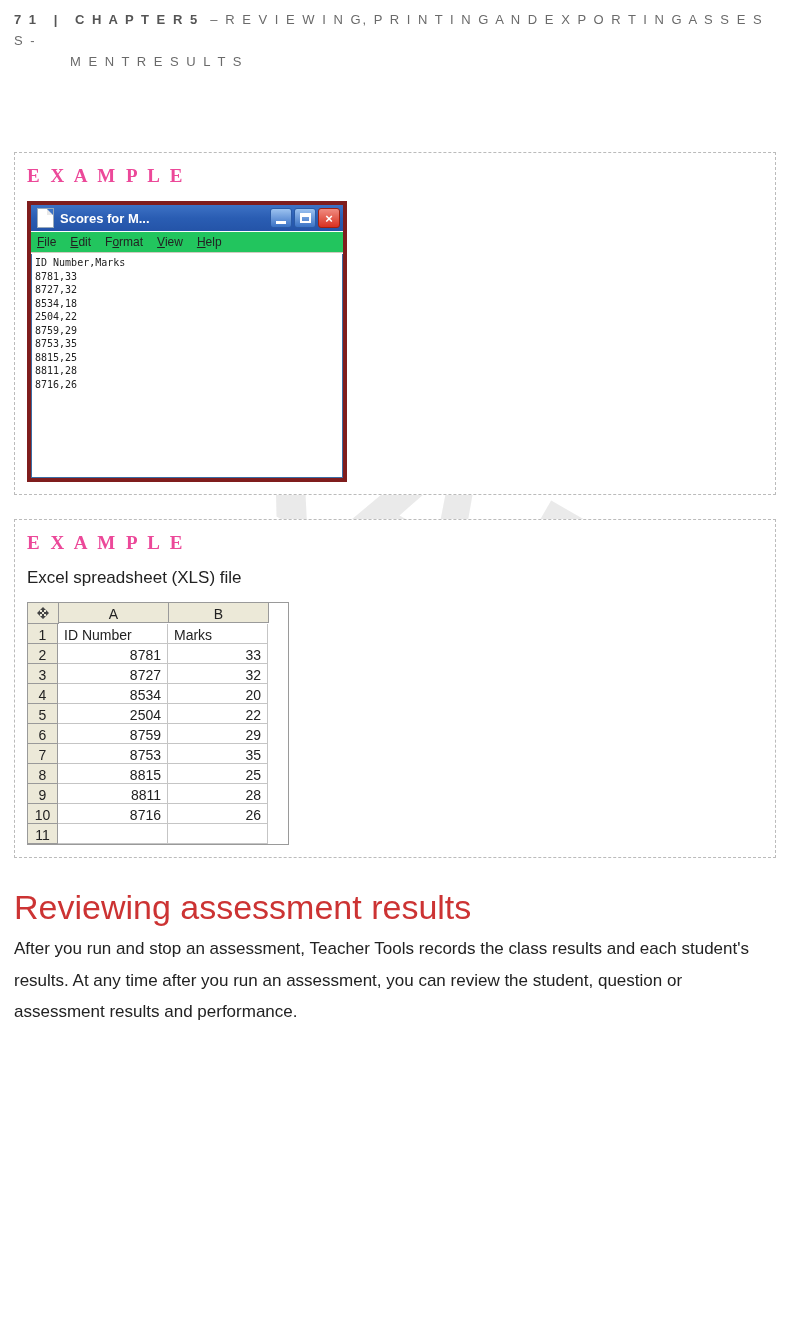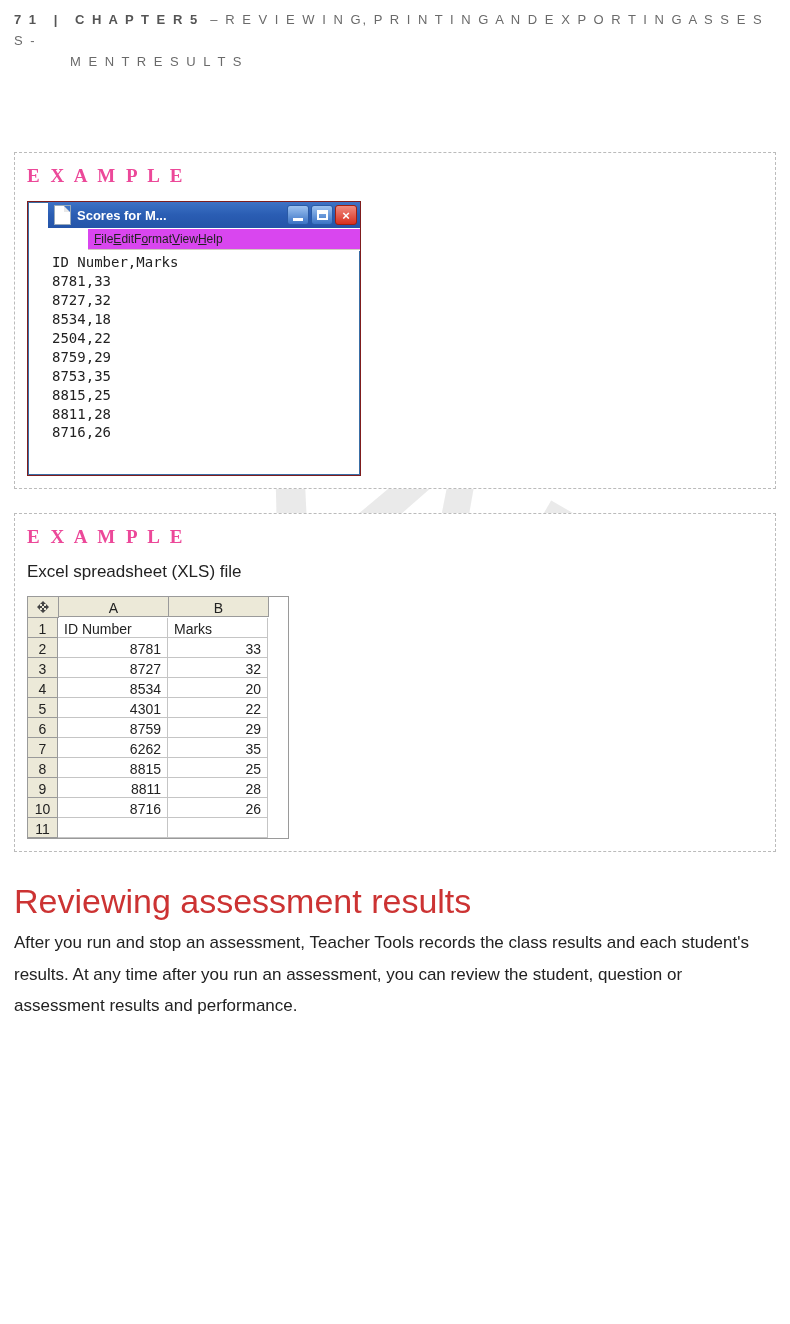--- a/index.html
+++ b/index.html
@@ -57,24 +57,23 @@
     margin-bottom: 14px;
     font-family: Liberation Serif, serif;
   }
   .example-desc {
     font-size: 17px;
     margin-bottom: 14px;
   }
   
   .notepad {
     width: 312px;
-    border: 1px solid #7f1d1d;
+    border: 4px solid #7f1d1d;
     background: #fff;
     box-shadow: 0 0 0 1px #3a6ea5 inset;
-    padding-left: 20px;
   }
   .np-titlebar {
     display: flex;
     align-items: center;
     height: 26px;
     background: linear-gradient(to bottom, #3d72c5 0%, #2a5db3 50%, #2454a8 100%);
     padding: 0 3px 0 6px;
     color: #fff;
   }
   .np-docicon {
@@ -118,34 +117,34 @@
   .np-btn.max::after {
     content: ""; width: 11px; height: 10px; border: 2px solid #fff; box-sizing: border-box;
     border-top-width: 4px;
   }
   .np-btn.close {
     background: linear-gradient(to bottom, #f08b80, #d83020);
     border: 1px solid #a02010;
     color: #fff; font-weight: bold; font-size: 13px;
   }
   .np-menubar {
-    background: #d946ef;
+    background: #22c55e;
     padding: 3px 6px;
     font-family: Tahoma, sans-serif;
     font-size: 12px;
     display: flex;
+    gap: 14px;
     border-top: 1px solid #fff;
     border-bottom: 1px solid #d0ccc0;
-    margin-left: 40px;
   }
   .np-menu u { text-decoration: underline; }
   .np-body {
     padding: 2px 4px;
     font-family: "Lucida Console", monospace;
-    font-size: 14px;
+    font-size: 10px;
     line-height: 1.35;
     min-height: 220px;
     border-top: 1px solid #fff;
     white-space: pre;
   }
   
   .excel {
     width: 260px;
     border: 1px solid #9a9a9a;
     font-family: Arial, sans-serif;
@@ -269,31 +268,31 @@
       <div class="xl-cell xl-colA xl-num">8727</div>
       <div class="xl-cell xl-colB xl-num">32</div>
     </div>
     <div class="xl-row">
       <div class="xl-cell xl-hdr xl-rowhdr">4</div>
       <div class="xl-cell xl-colA xl-num">8534</div>
       <div class="xl-cell xl-colB xl-num">20</div>
     </div>
     <div class="xl-row">
       <div class="xl-cell xl-hdr xl-rowhdr">5</div>
-      <div class="xl-cell xl-colA xl-num">4301</div>
+      <div class="xl-cell xl-colA xl-num">2504</div>
       <div class="xl-cell xl-colB xl-num">22</div>
     </div>
     <div class="xl-row">
       <div class="xl-cell xl-hdr xl-rowhdr">6</div>
       <div class="xl-cell xl-colA xl-num">8759</div>
       <div class="xl-cell xl-colB xl-num">29</div>
     </div>
     <div class="xl-row">
       <div class="xl-cell xl-hdr xl-rowhdr">7</div>
-      <div class="xl-cell xl-colA xl-num">6262</div>
+      <div class="xl-cell xl-colA xl-num">8753</div>
       <div class="xl-cell xl-colB xl-num">35</div>
     </div>
     <div class="xl-row">
       <div class="xl-cell xl-hdr xl-rowhdr">8</div>
       <div class="xl-cell xl-colA xl-num">8815</div>
       <div class="xl-cell xl-colB xl-num">25</div>
     </div>
     <div class="xl-row">
       <div class="xl-cell xl-hdr xl-rowhdr">9</div>
       <div class="xl-cell xl-colA xl-num">8811</div>

